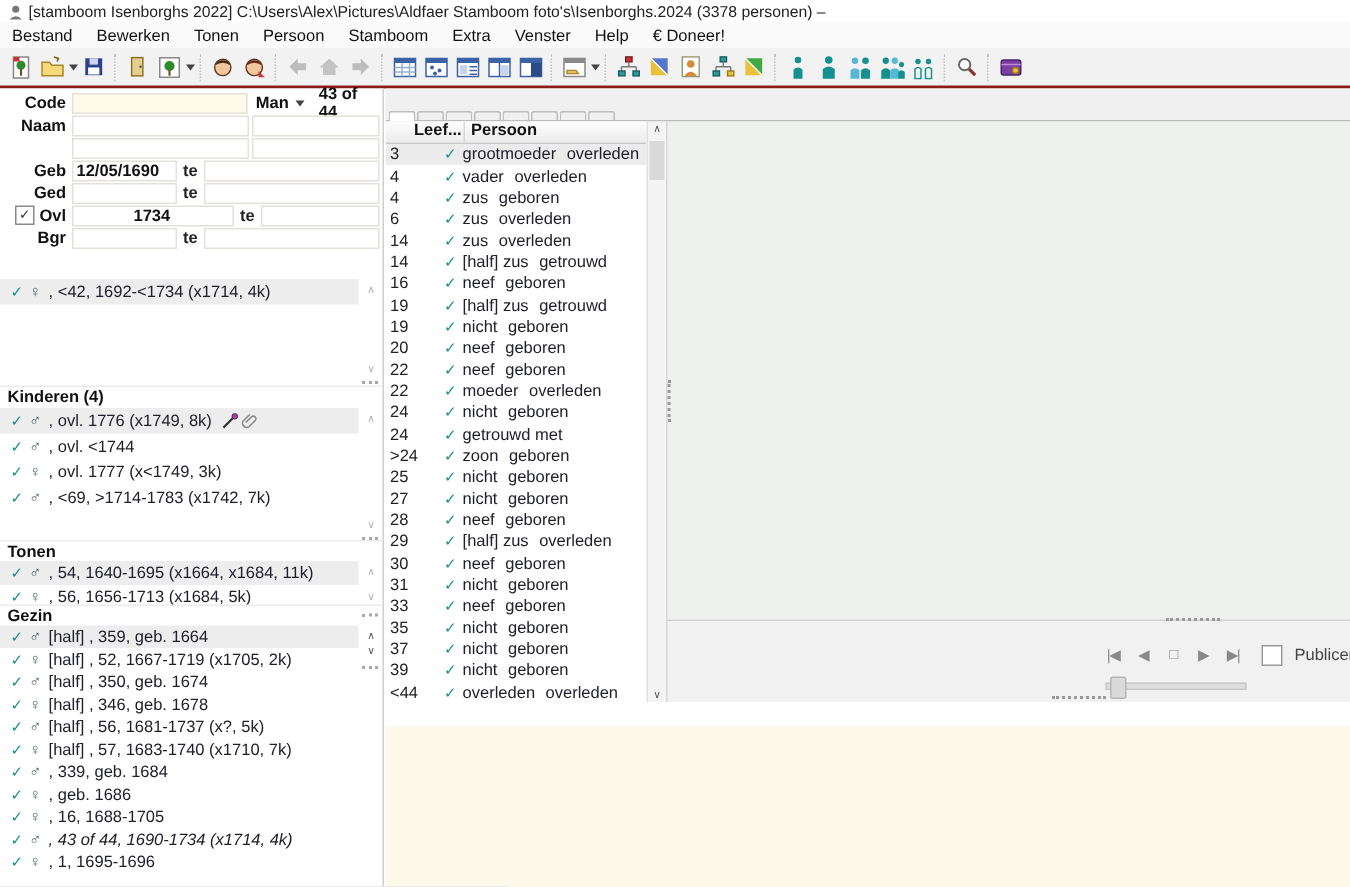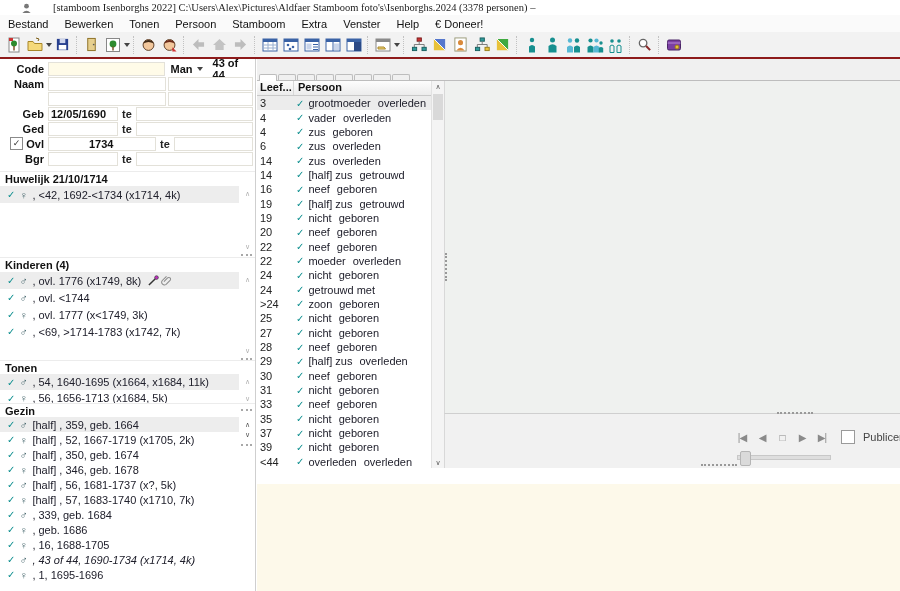--- a/index.html
+++ b/index.html
@@ -1,20 +1,20 @@
 <!DOCTYPE html>
 <html><head>
 <meta charset="utf-8">
 <style>
   html,body{margin:0;padding:0;background:#d8d8d8;}
   #app{position:relative;width:900px;height:591px;background:#fff;overflow:hidden;
        font-family:"Liberation Sans",sans-serif;font-size:11px;color:#111;}
   
   .titlebar{position:absolute;top:0;left:0;right:0;height:15px;background:#fff;
-            display:flex;align-items:center;gap:21px;padding-left:21px;font-size:10.5px;color:#222;font-family:Liberation Serif, serif;}
+            display:flex;align-items:center;gap:3px;padding-left:5px;font-size:10.5px;color:#222;}
   .menubar{position:absolute;top:15px;left:0;right:0;height:17px;background:#fafafa;
            display:flex;align-items:center;}
   .menu-item{padding:1px 8px;cursor:default;}
   .toolbar{position:absolute;top:32px;left:0;right:0;height:25px;background:#f2f2f2;
            display:flex;align-items:center;padding-left:3px;}
   .tbsep{width:1px;height:18px;border-left:1px dotted #c2c2c2;margin:0 3px;}
   .tbi{width:21px;height:20px;display:flex;align-items:center;justify-content:center;}
   .caret-down{width:0;height:0;border-left:3.5px solid transparent;border-right:3.5px solid transparent;
               border-top:4px solid #444;margin-left:1px;}
   .redline{position:absolute;top:57px;left:0;right:0;height:2px;background:#8e1b1b;}
@@ -48,21 +48,21 @@
   .grip{position:absolute;right:3px;width:11px;border-bottom:2px dotted #a8a8a8;height:0;}
   
   .tabsbar{position:absolute;top:59px;left:257px;right:0;height:22px;background:#f0f0f0;
            display:flex;align-items:flex-end;padding-left:2px;border-bottom:1px solid #bdbdbd;box-sizing:border-box;}
   .tab{padding:3px 8px 2px;border:1px solid #bdbdbd;border-bottom:none;background:#f0f0f0;
        margin-right:1px;border-radius:2px 2px 0 0;position:relative;}
   .tab.active{background:#fff;top:1px;padding-top:4px;z-index:2;}
   .eventlist{position:absolute;top:81px;left:257px;width:174px;bottom:123px;background:#fff;overflow:hidden;}
   .elhead{height:14px;display:flex;font-weight:bold;background:linear-gradient(#fdfdfd,#ececec);
           border-bottom:1px solid #c9c9c9;}
-  .elh1{width:33px;padding-left:3px;border-right:1px solid #d8d8d8;}
+  .elh1{width:33px;padding-left:19px;border-right:1px solid #d8d8d8;}
   .elh2{flex:1;padding-left:4px;}
   .erow{display:flex;align-items:center;height:14.35px;overflow:hidden;color:#20202c;}
   .erow.sel{background:#ececec;}
   .eage{width:33px;padding-left:3px;flex:none;color:#222;}
   .erow .chk{margin:0 4px 0 3px;}
   .erel{white-space:pre;}
   .eevt{margin-left:7px;white-space:pre;}
   .vscroll{position:absolute;top:81px;left:431px;width:13px;bottom:123px;background:#f4f4f4;
            border-left:1px solid #e2e2e2;box-sizing:border-box;}
   .sup{height:12px;text-align:center;font-size:7px;color:#555;line-height:12px;}
@@ -368,21 +368,20 @@
         <span class="finput" style="flex:1;font-weight:normal;"></span>
       </div>
       <div class="frow">
         <span class="flabel">Bgr</span>
         <span class="finput" style="width:64px;"></span>
         <span class="te">te</span>
         <span class="finput" style="flex:1;font-weight:normal;"></span>
       </div>
     </div>
 
-    <div class="sechead" style="top:112px;">Huwelijk 21/10/1714</div>
     <div class="listbox" style="top:127px;height:70px;">
 
     <div class="lrow sel" style="height:17px;margin-right:16px;">
           <span class="chk">✓</span>
           <span class="gsym">♀</span>
           <span class="ltxt">, &lt;42, 1692-&lt;1734 (x1714, 4k)</span>
         </div>
       </div>
     <span class="sarr" style="top:131px;">∧</span>
     <span class="sarr" style="top:184px;">∨</span>

